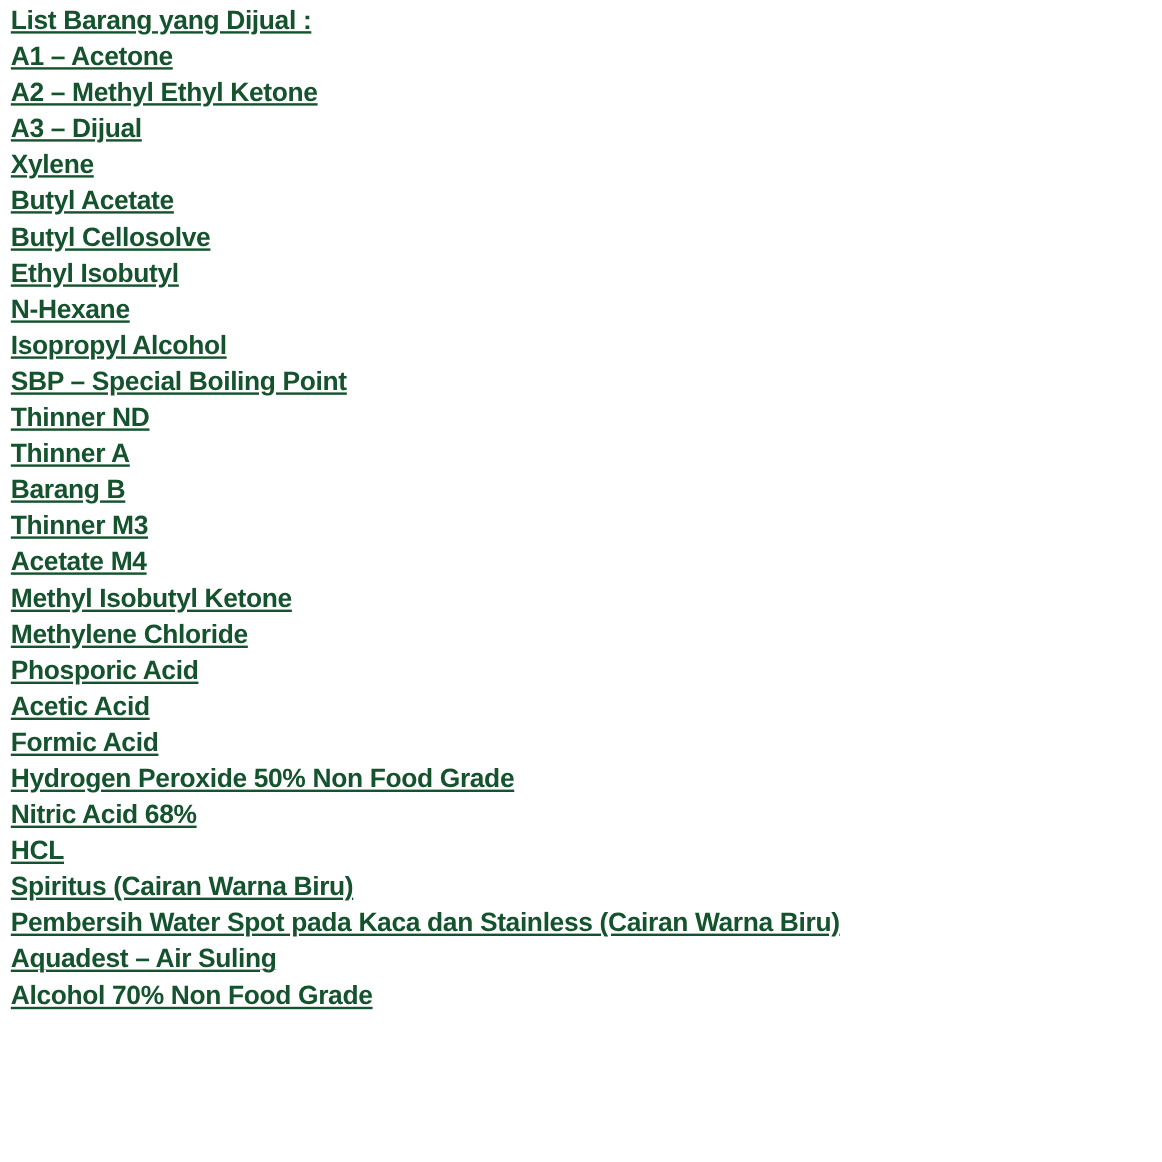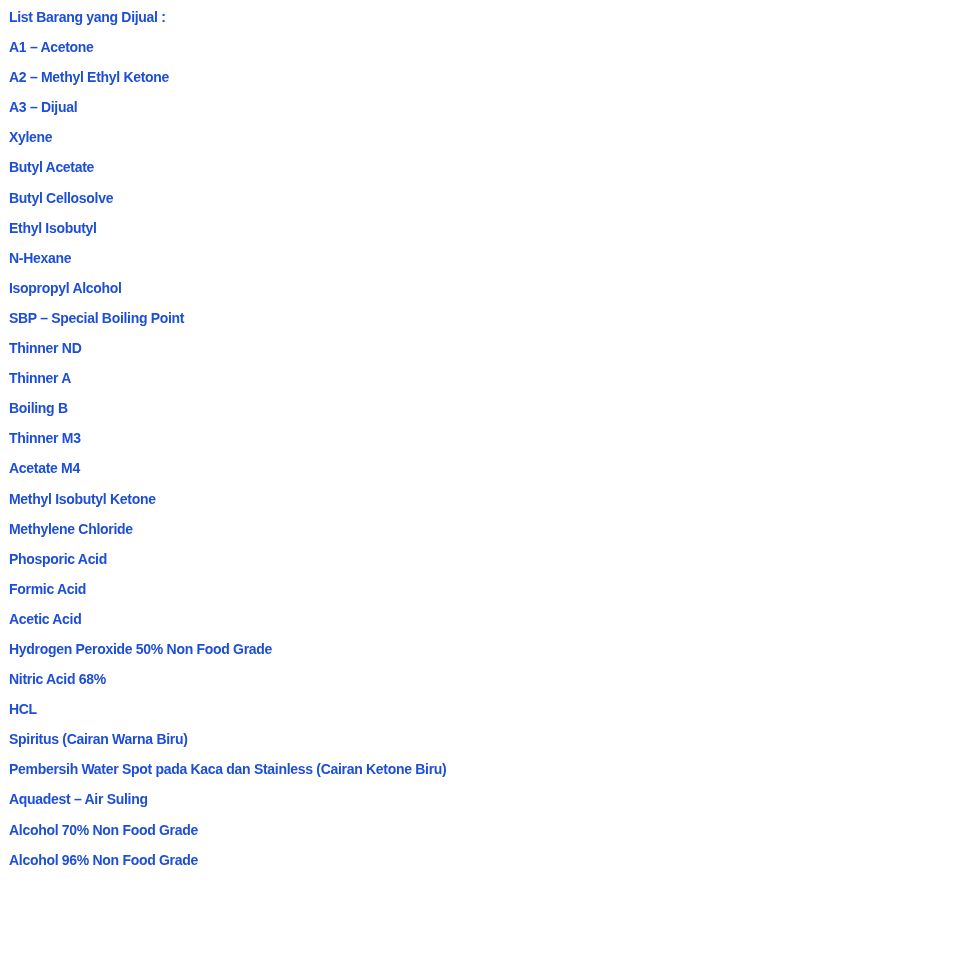--- a/index.html
+++ b/index.html
@@ -14,56 +14,56 @@
   }
   .list-page {
     box-sizing: border-box;
     width: 968px;
     height: 968px;
     padding: 2px 10px 0 9px;
   }
   .text-line {
     font-family: "Liberation Sans", sans-serif;
     font-weight: 700;
-    font-size: 14px;
+    font-size: 22px;
     letter-spacing: -0.3px;
     line-height: 30.1px;
     height: 30.1px;
-    color: #1d4ed8;
+    color: #14532d;
     white-space: pre;
+    text-decoration: underline;
   }
 </style>
 </head>
 <body>
 
 <div class="list-page">
   <div class="text-line">List Barang yang Dijual :</div>
   <div id="items-container">
       <div class="text-line">A1 – Acetone</div>
       <div class="text-line">A2 – Methyl Ethyl Ketone</div>
       <div class="text-line">A3 – Dijual</div>
       <div class="text-line">Xylene</div>
       <div class="text-line">Butyl Acetate</div>
       <div class="text-line">Butyl Cellosolve</div>
       <div class="text-line">Ethyl Isobutyl</div>
       <div class="text-line">N-Hexane</div>
       <div class="text-line">Isopropyl Alcohol</div>
       <div class="text-line">SBP – Special Boiling Point</div>
       <div class="text-line">Thinner ND</div>
       <div class="text-line">Thinner A</div>
-      <div class="text-line">Boiling B</div>
+      <div class="text-line">Barang B</div>
       <div class="text-line">Thinner M3</div>
       <div class="text-line">Acetate M4</div>
       <div class="text-line">Methyl Isobutyl Ketone</div>
       <div class="text-line">Methylene Chloride</div>
       <div class="text-line">Phosporic Acid</div>
+      <div class="text-line">Acetic Acid</div>
       <div class="text-line">Formic Acid</div>
-      <div class="text-line">Acetic Acid</div>
       <div class="text-line">Hydrogen Peroxide 50% Non Food Grade</div>
       <div class="text-line">Nitric Acid 68%</div>
       <div class="text-line">HCL</div>
       <div class="text-line">Spiritus (Cairan Warna Biru)</div>
-      <div class="text-line">Pembersih Water Spot pada Kaca dan Stainless (Cairan Ketone Biru)</div>
+      <div class="text-line">Pembersih Water Spot pada Kaca dan Stainless (Cairan Warna Biru)</div>
       <div class="text-line">Aquadest – Air Suling</div>
       <div class="text-line">Alcohol 70% Non Food Grade</div>
-      <div class="text-line">Alcohol 96% Non Food Grade</div>
     </div>
 </div>
 
 </body></html>

